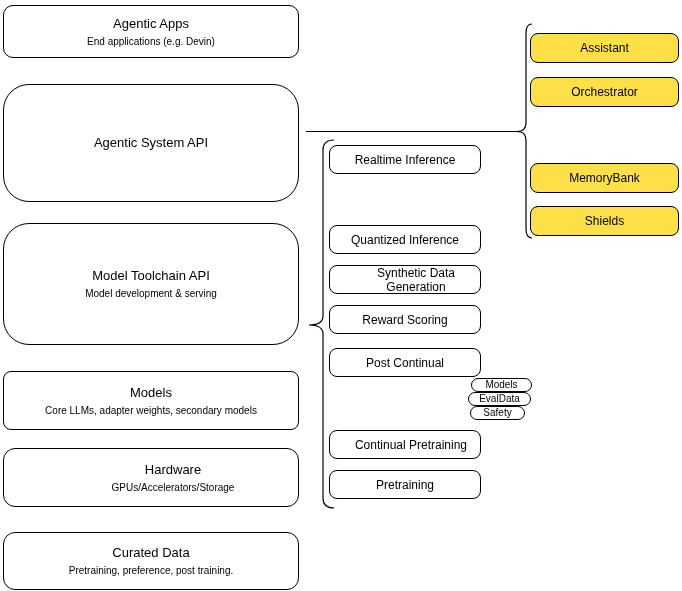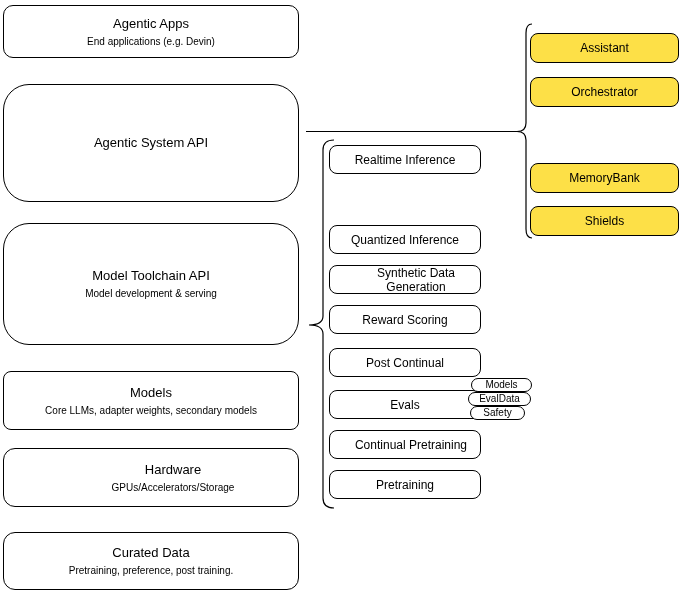--- a/index.html
+++ b/index.html
@@ -136,21 +136,20 @@
   <div class="stack-box" style="top:532px; height:58px; border-radius:12px;">
     <div class="stack-title">Curated Data</div>
     <div class="stack-subtitle">Pretraining, preference, post training.</div>
   </div>
 
   <div class="node" style="top:145px;">Realtime Inference</div>
   <div class="node" style="top:225px;">Quantized Inference</div>
   <div class="node" style="top:265px;padding-left:22px;">Synthetic Data Generation</div>
   <div class="node" style="top:305px;">Reward Scoring</div>
   <div class="node" style="top:348px;">Post Continual</div>
-  <div class="node" style="top:390px;">Evals</div>
   <div class="node" style="top:430px;padding-left:12px;">Continual Pretraining</div>
   <div class="node" style="top:470px;">Pretraining</div>
 
   <div class="pill" style="left:471px; top:378px; width:61px;">Models</div>
   <div class="pill" style="left:468px; top:392px; width:63px;">EvalData</div>
   <div class="pill" style="left:470px; top:406px; width:55px;">Safety</div>
 
   <div class="component" style="top:33px;">Assistant</div>
   <div class="component" style="top:77px;">Orchestrator</div>
   <div class="component" style="top:163px;">MemoryBank</div>

